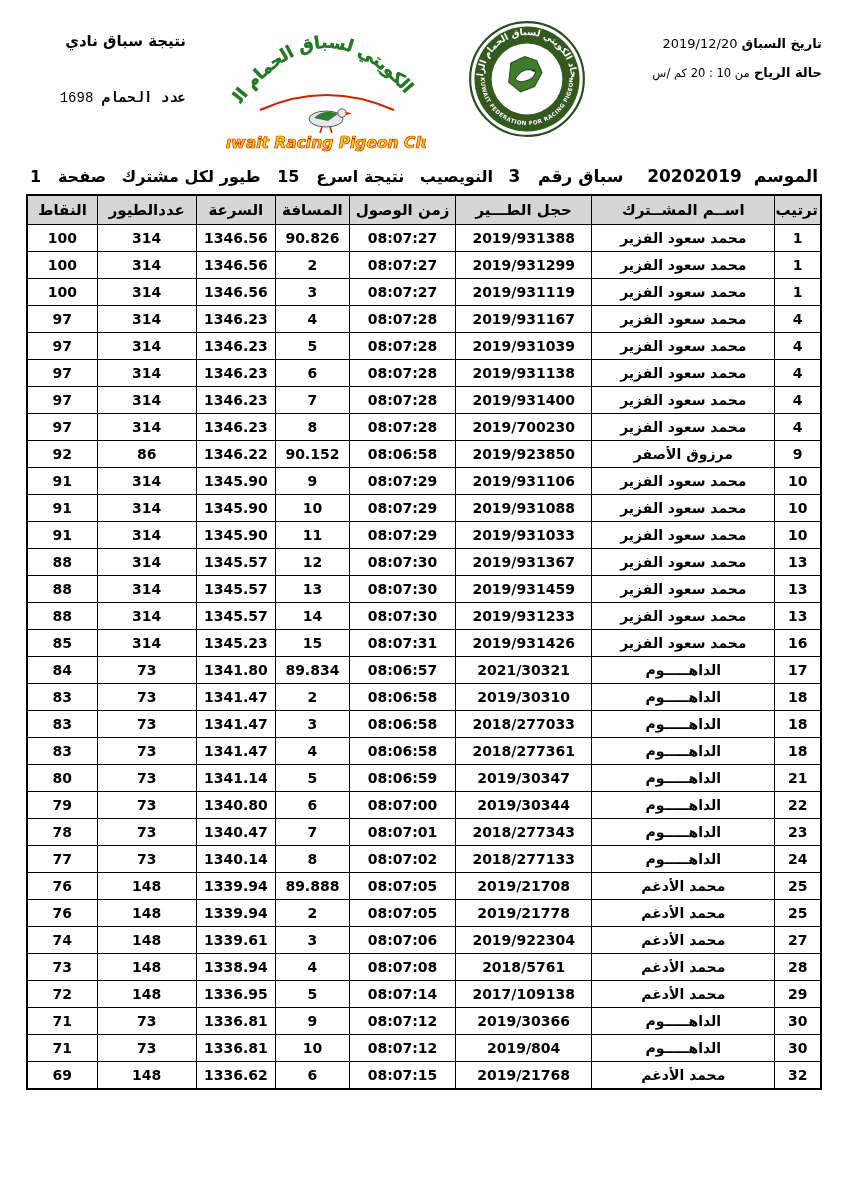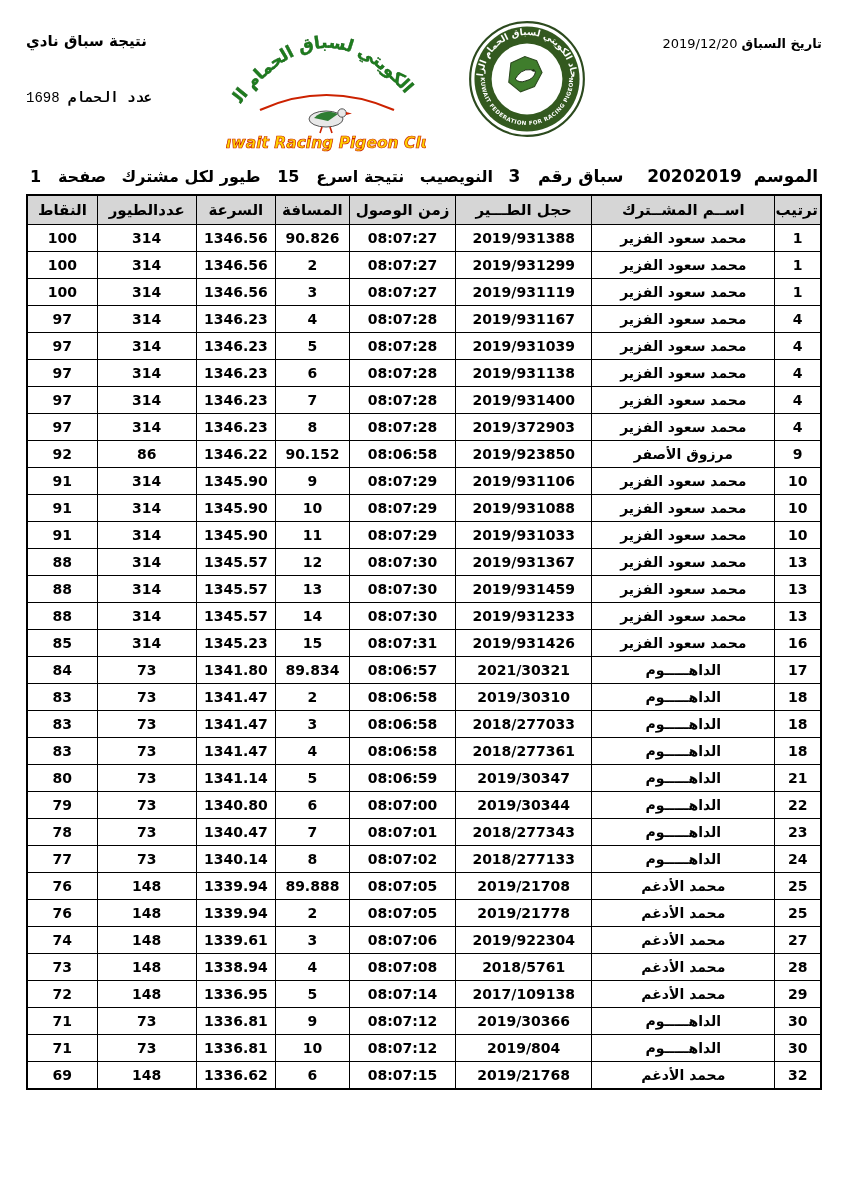--- a/index.html
+++ b/index.html
@@ -11,21 +11,21 @@
   .page { padding:14px 26px 0 26px; }
 
   
   .top { display:flex; align-items:flex-start; }
   .race-info { width:222px; padding-top:16px; font-size:13px; line-height:2.2; text-align:right; }
   .race-info .lbl { font-weight:bold; }
   .race-info .val { font-weight:normal; }
   .race-info .small { font-size:11.5px; }
   .fed-logo-wrap { width:118px; margin:6px 14px 0 6px; flex:none; }
   .club-logo-wrap { width:200px; margin:2px 36px 0 10px; flex:none; }
-  .result-block { flex:1; padding-top:18px; text-align:left; padding-right:30px; font-size:14px; }
+  .result-block { flex:1; padding-top:18px; text-align:right; padding-right:30px; font-size:14px; }
   .result-title { font-weight:bold; font-size:15px; margin-bottom:34px; }
   .count-line { line-height:2.1;font-family:Liberation Mono, monospace; }
   .count-line .lbl { font-weight:bold; }
 
   
   .club-name { text-align:center; font-weight:bold; font-size:15px; margin-top:2px; }
   .season-line {
     display:flex; justify-content:space-between; align-items:baseline;
     font-weight:bold; font-size:16px; margin:8px 4px 8px 4px;
   }
@@ -49,20 +49,24 @@
 <body>
 
 <div class="page">
 
   <div class="top">
 
     <div class="race-info">
       <div>
         <span class="lbl">تاريخ السباق</span>
         <span class="val">2019/12/20</span>
+      </div>
+      <div>
+        <span class="lbl">حالة الرياح</span>
+        <span class="val small">من 10 : 20 كم /س</span>
       </div>
     </div>
 
     <div class="fed-logo-wrap">
       <svg width="118" height="118" viewBox="0 0 110 110">
         <circle cx="55" cy="55" r="53" fill="#ffffff" stroke="#2c4a1e" stroke-width="2"></circle>
         <circle cx="55" cy="55" r="49" fill="#33591f"></circle>
         <circle cx="55" cy="55" r="33" fill="#ffffff"></circle>
         <defs>
           <path id="fed-top-arc" d="M14,55 A41,41 0 0 1 96,55"></path>
@@ -221,21 +225,21 @@
       <td class="num">2019/931400</td>
       <td class="num">08:07:28</td>
       <td class="num">7</td>
       <td class="num">1346.23</td>
       <td class="num">314</td>
       <td class="num">97</td>
     </tr>
         <tr>
       <td class="num">4</td>
       <td class="name-cell">محمد سعود الفزير</td>
-      <td class="num">2019/372903</td>
+      <td class="num">2019/700230</td>
       <td class="num">08:07:28</td>
       <td class="num">8</td>
       <td class="num">1346.23</td>
       <td class="num">314</td>
       <td class="num">97</td>
     </tr>
         <tr>
       <td class="num">9</td>
       <td class="name-cell">مرزوق الأصفر</td>
       <td class="num">2019/923850</td>

